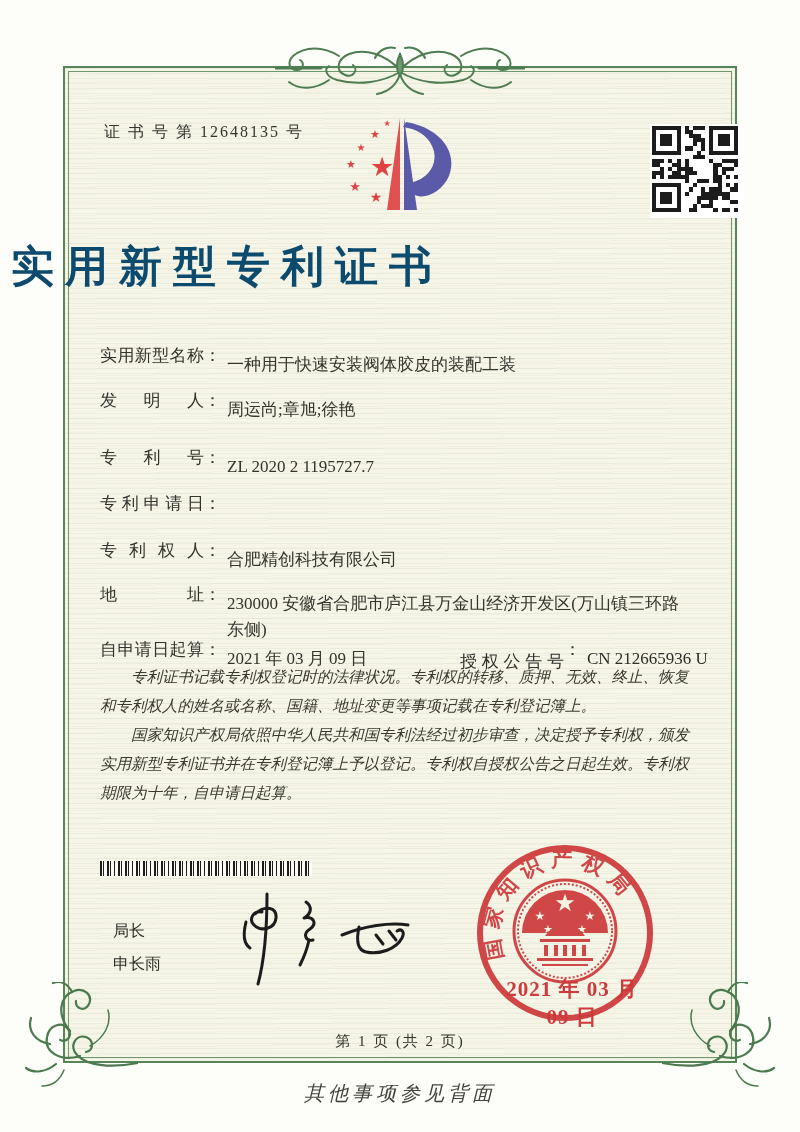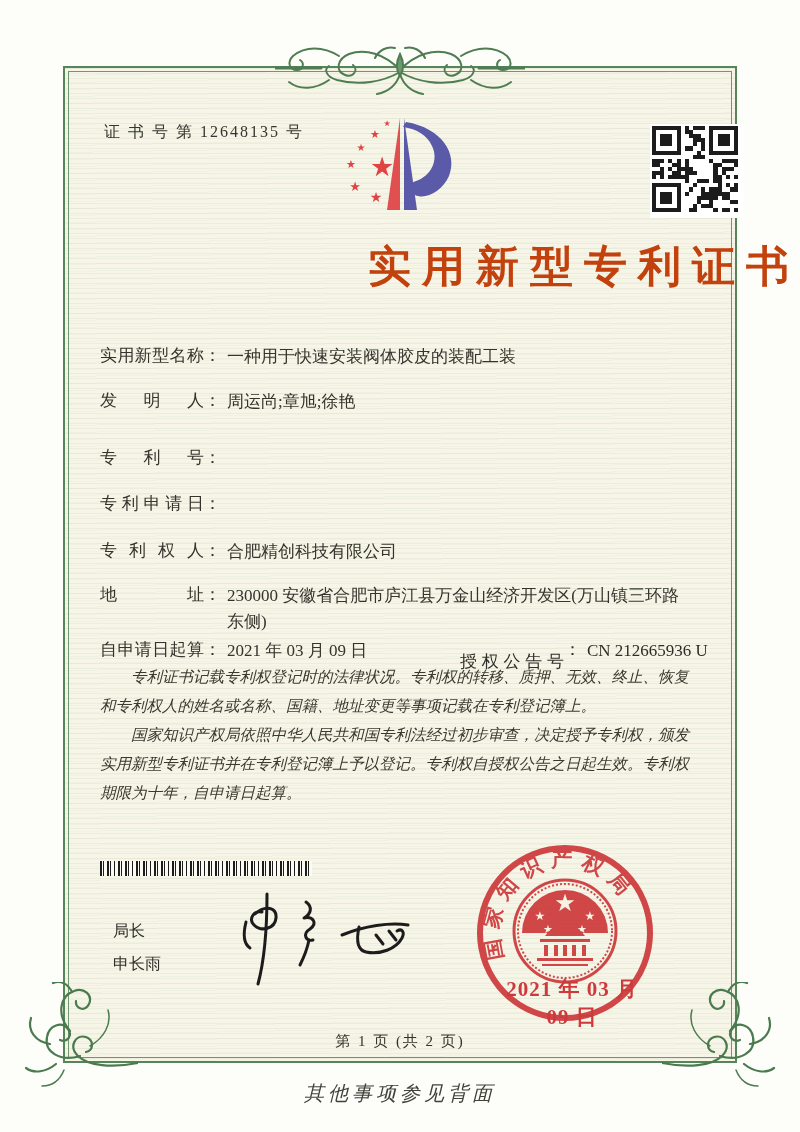--- a/index.html
+++ b/index.html
@@ -21,28 +21,28 @@
   }
   .frame::after{
     content:"";position:absolute;inset:3px;border:1px solid #6d976f;pointer-events:none;
   }
   .ornament{position:absolute;pointer-events:none;}
   
   .cert-no{position:absolute;left:104px;top:122px;font-size:16px;letter-spacing:2px;color:#35342e;}
   .logo{position:absolute;left:340px;top:110px;}
   .qr{position:absolute;left:650px;top:124px;width:90px;height:90px;background:#fff;padding:2px;}
   .title{
-    position:absolute;left:0;right:0;top:238px;text-align:right;
-    font-size:43px;font-weight:600;letter-spacing:11px;padding-left:11px;color:#c2410c;
+    position:absolute;left:0;right:0;top:238px;text-align:left;
+    font-size:43px;font-weight:600;letter-spacing:11px;padding-left:11px;color:#0c4a6e;
   }
   
   .row{position:absolute;left:100px;width:600px;font-size:17px;color:#34332c;display:flex;}
   .lbl{display:inline-block;width:104px;text-align:justify;text-align-last:justify;flex:0 0 104px;}
   .colon{flex:0 0 auto;}
-  .val{margin-left:6px;max-width:452px;line-height:26px;}
+  .val{margin-left:6px;max-width:452px;line-height:26px;margin-top:8px;}
   .grant-group2{position:absolute;left:460px;top:638px;font-size:17px;display:flex;}
   .grant-group2 .lbl{width:104px;flex-basis:104px;margin-top:12px;}
   
   .paras{
     position:absolute;left:100px;width:604px;top:662px;
     font-size:15.5px;line-height:29px;color:#3a382f;
     font-style:italic;
   }
   .paras p{margin:0;text-indent:2em;}
   
@@ -279,20 +279,21 @@
       <span class="val">一种用于快速安装阀体胶皮的装配工装</span>
   </div>
   <div class="row" style="top:389px">
     <span class="lbl">发明人</span>
       <span class="colon">：</span>
       <span class="val">周运尚;章旭;徐艳</span>
   </div>
   <div class="row" style="top:446px">
     <span class="lbl">专利号</span>
       <span class="colon">：</span>
+      <span class="val">ZL 2020 2 1195727.7</span>
   </div>
   <div class="row" style="top:492px">
     <span class="lbl">专利申请日</span>
       <span class="colon">：</span>
   </div>
   <div class="row" style="top:539px">
     <span class="lbl">专利权人</span>
       <span class="colon">：</span>
       <span class="val">合肥精创科技有限公司</span>
   </div>

